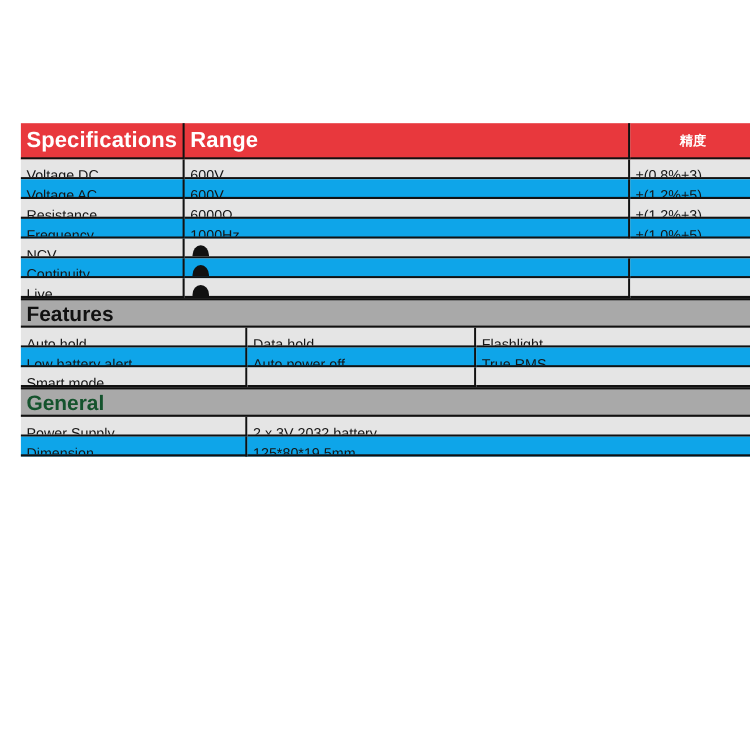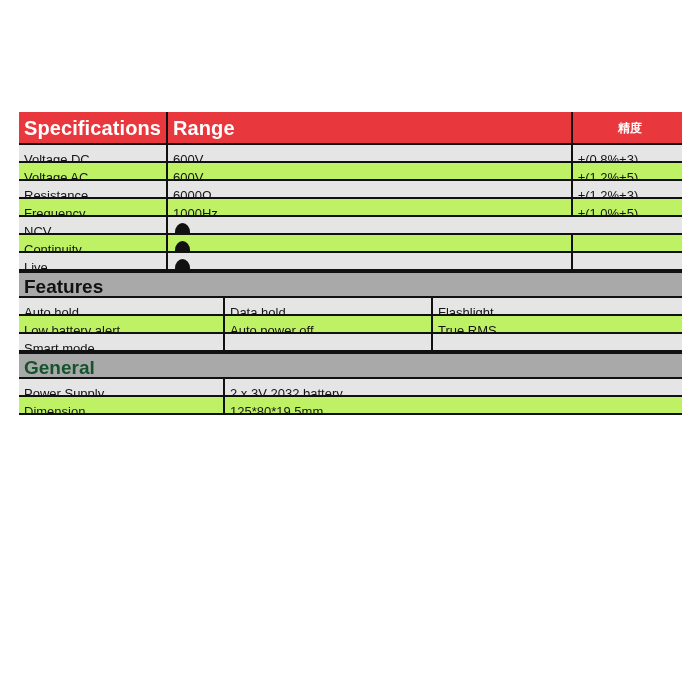--- a/index.html
+++ b/index.html
@@ -51,21 +51,21 @@
     color: #151515;
     white-space: nowrap;
     overflow: hidden;
     border-bottom: 2px solid #111111;
   }
 
   .cell.tight { padding-left: 4px; }
 
   
   .row-gray  .cell { background: #e5e5e5; }
-  .row-white .cell { background: #bef264; }
+  .row-white .cell { background: #0ea5e9; }
 
   
   .vline-r { border-right: 2px solid #111111; }
 
   
   .hdr-red {
     background: #e8383d;
     color: #ffffff;
     font-weight: bold;
     font-size: 20px;

